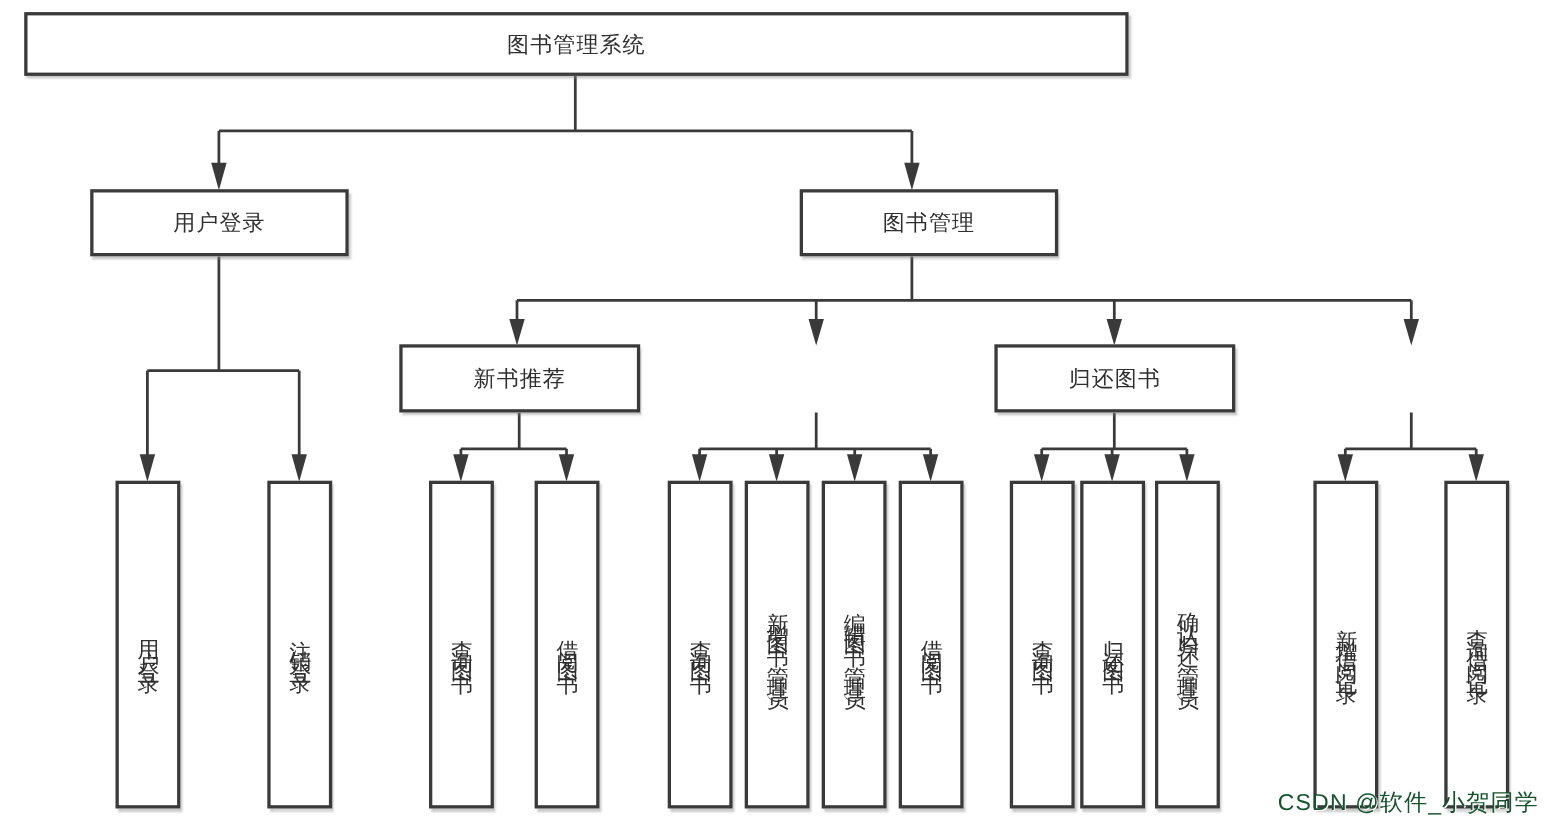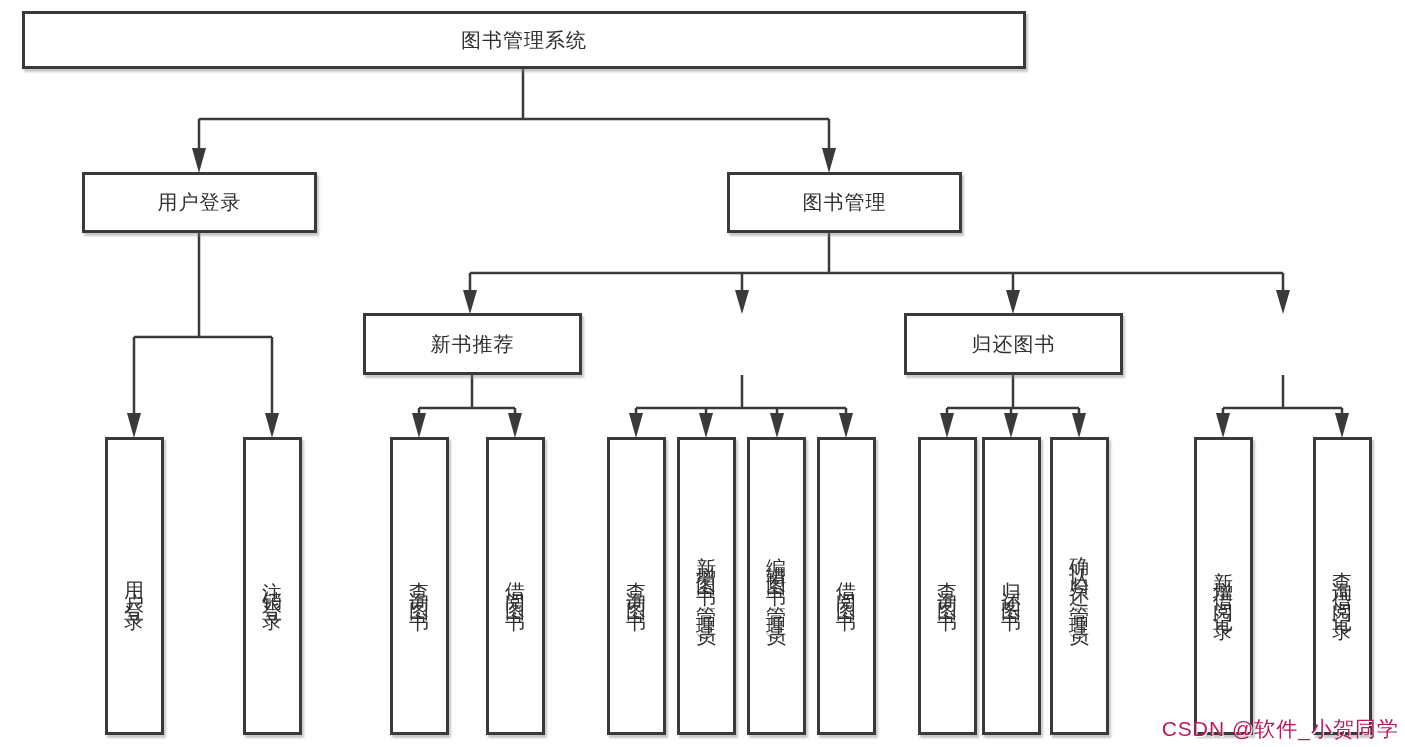--- a/index.html
+++ b/index.html
@@ -61,21 +61,21 @@
   .n-b1 { left: 390px; }  .n-b2 { left: 486px; }
   .n-c1 { left: 607px; }  .n-c2 { left: 677px; }
   .n-c3 { left: 747px; }  .n-c4 { left: 817px; }
   .n-d1 { left: 918px; }  .n-d2 { left: 982px; }  .n-d3 { left: 1050px; }
   .n-e1 { left: 1194px; } .n-e2 { left: 1313px; }
   #watermark {
     position: absolute;
     right: 6px;
     bottom: 4px;
     font-size: 21px;
-    color: #be185d;
+    color: #14532d;
     text-shadow: 1px 1px 0 #ffffff;
     z-index: 2;
     letter-spacing: 1px;
   }
 </style>
 </head>
 <body>
 
 <div id="stage">
 

